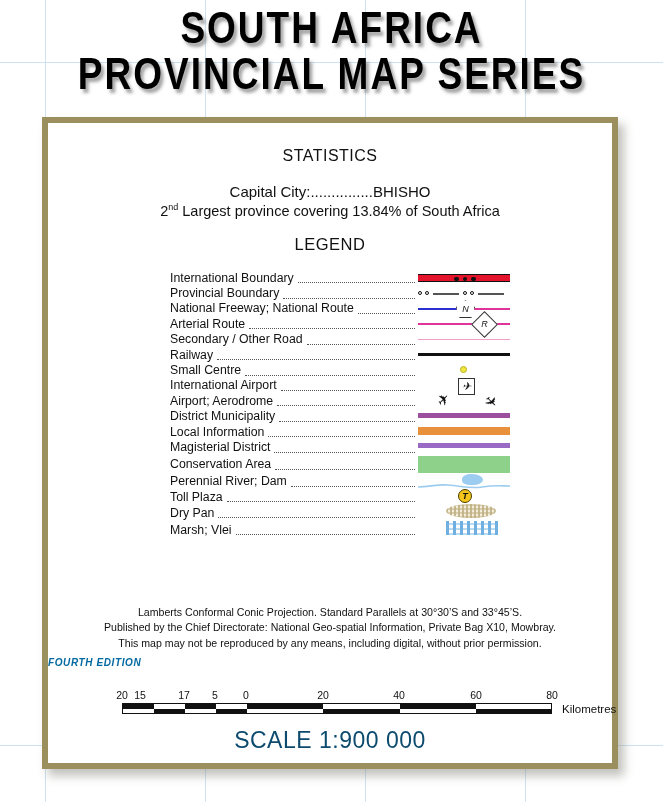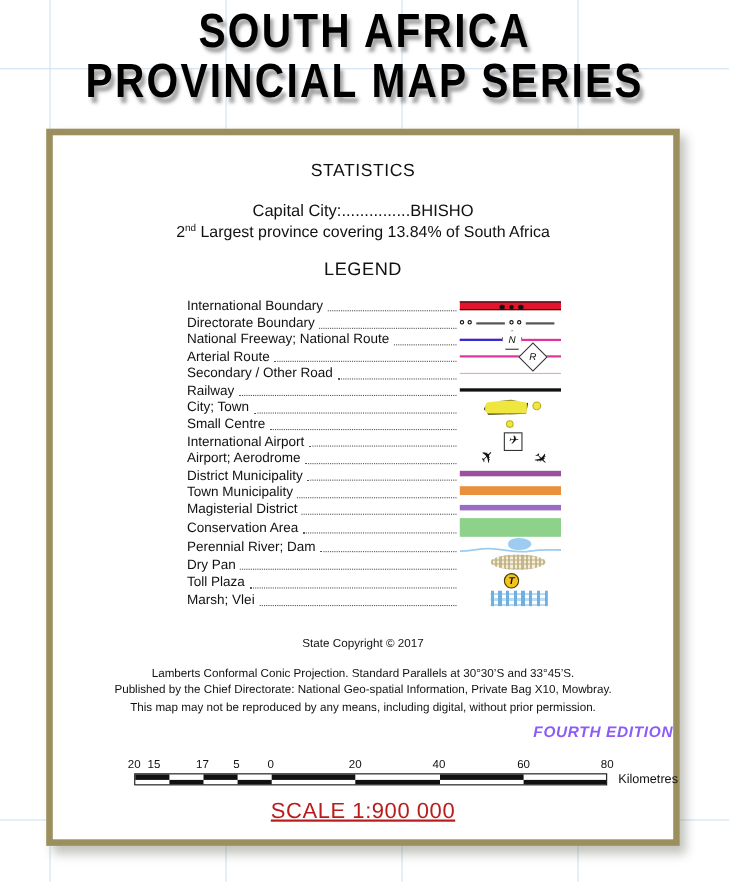--- a/index.html
+++ b/index.html
@@ -111,32 +111,32 @@
       repeating-linear-gradient(0deg, rgba(205,190,150,.7) 0 2px, rgba(255,255,255,0) 2px 4px),
       #f3eddc;}
   .marsh{position:absolute;left:28px;top:0px;width:52px;height:14px;
     background:
       repeating-linear-gradient(90deg, #6fb0e0 0 3px, rgba(255,255,255,0) 3px 7px),
       repeating-linear-gradient(0deg, #b9dcf4 0 2px, #ffffff 2px 5px);}
 
   
   #credit-copy{position:absolute;left:0;right:0;top:456px;text-align:center;font-size:10.6px;color:#111;}
   #credits{position:absolute;left:0;right:0;top:482px;text-align:center;font-size:10.6px;color:#111;line-height:1.45;}
-  #edition{position:absolute;left:0;right:0;top:534px;text-align:right;font-size:14px;font-style:italic;font-weight:bold;letter-spacing:.6px;color:#8b5cf6;}
+  #edition{position:absolute;left:0;right:0;top:534px;text-align:left;font-size:10px;font-style:italic;font-weight:bold;letter-spacing:.6px;color:#0369a1;}
 
   
   #scalewrap{position:absolute;left:28px;top:566px;width:520px;height:44px;}
   #ticks{position:absolute;left:0;top:0;width:520px;height:13px;}
   #ticks span{position:absolute;top:0;font-size:10.5px;color:#111;transform:translateX(-50%);white-space:nowrap;}
   #bar{position:absolute;left:46px;top:14px;width:430px;height:11px;border:1px solid #111;box-sizing:border-box;background:#fff;}
   #bar .seg{position:absolute;height:4.5px;background:#111;}
   #bar .top{top:0;}
   #bar .bot{top:4.5px;}
   #km{position:absolute;left:486px;top:14px;font-size:11.5px;color:#111;}
-  #scaletext{position:absolute;left:0;right:0;top:604px;text-align:center;font-size:20px;color:#b91c1c;letter-spacing:.5px;text-decoration:underline;}
+  #scaletext{position:absolute;left:0;right:0;top:604px;text-align:center;font-size:23px;color:#0c4a6e;letter-spacing:.5px;}
 </style>
 </head>
 <body>
 
 <div id="grid">
   <div class="v" style="left:45px"></div>
   <div class="v" style="left:205px"></div>
   <div class="v" style="left:365px"></div>
   <div class="v" style="left:525px"></div>
   <div class="h" style="top:62px"></div>
@@ -167,21 +167,21 @@
         <i class="bar intl-red"></i>
         <i class="intl-dots">
             <i></i>
             <i></i>
             <i></i>
           </i>
       </span>
     </div>
 
     <div class="lrow">
-      <span class="lname">Directorate Boundary</span>
+      <span class="lname">Provincial Boundary</span>
       <span class="leader"></span>
       <span class="sym">
         <i class="prov">
           <i class="cir" style="left:0"></i>
             <i class="cir" style="left:7px"></i>
           <i class="seg" style="left:15px;width:26px"></i>
           <i class="cir" style="left:45px"></i>
             <i class="cir" style="left:52px"></i>
           <i class="seg" style="left:60px;width:26px"></i>
         </i>
@@ -219,28 +219,20 @@
     </div>
 
     <div class="lrow">
       <span class="lname">Railway</span>
       <span class="leader"></span>
       <span class="sym">
         <i class="ln ln-rail" style="top:6px"></i>
       </span>
     </div>
 
-    <div class="lrow">
-      <span class="lname">City; Town</span>
-      <span class="leader"></span>
-      <span class="sym">
-        <i class="city-poly"></i>
-        <i class="dot-yellow" style="left:66px;top:3px"></i>
-      </span>
-    </div>
 
     <div class="lrow">
       <span class="lname">Small Centre</span>
       <span class="leader"></span>
       <span class="sym">
         <i class="dot-yellow" style="left:42px;top:4px;width:7px;height:7px"></i>
       </span>
     </div>
 
     <div class="lrow">
@@ -262,21 +254,21 @@
 
     <div class="lrow">
       <span class="lname">District Municipality</span>
       <span class="leader"></span>
       <span class="sym">
         <i class="band band-purple"></i>
       </span>
     </div>
 
     <div class="lrow">
-      <span class="lname">Town Municipality</span>
+      <span class="lname">Local Information</span>
       <span class="leader"></span>
       <span class="sym">
         <i class="band band-orange"></i>
       </span>
     </div>
 
     <div class="lrow">
       <span class="lname">Magisterial District</span>
       <span class="leader"></span>
       <span class="sym">
@@ -298,47 +290,46 @@
       <span class="sym">
         <i class="river">
           <svg width="92" height="11" viewBox="0 0 92 11" xmlns="http://www.w3.org/2000/svg">
             <path d="M0 7 C 12 7, 18 4, 30 5 C 44 6, 52 9, 64 7 C 76 5, 84 6, 92 6" fill="none" stroke="#9ccdf0" stroke-width="1.6"></path>
           </svg>
         </i>
         <i class="dam"></i>
       </span>
     </div>
 
+    <div class="lrow">
+      <span class="lname">Toll Plaza</span>
+      <span class="leader"></span>
+      <span class="sym">
+        <i class="toll">T</i>
+      </span>
+    </div>
+
     <div class="lrow" style="height:17px">
       <span class="lname">Dry Pan</span>
       <span class="leader"></span>
       <span class="sym" style="height:17px">
         <i class="drypan"></i>
       </span>
     </div>
 
-    <div class="lrow">
-      <span class="lname">Toll Plaza</span>
-      <span class="leader"></span>
-      <span class="sym">
-        <i class="toll">T</i>
-      </span>
-    </div>
-
     <div class="lrow" style="height:17px">
       <span class="lname">Marsh; Vlei</span>
       <span class="leader"></span>
       <span class="sym" style="height:17px">
         <i class="marsh"></i>
       </span>
     </div>
 
   </div>
 
-  <div id="credit-copy">State Copyright © 2017</div>
   <div id="credits">
     <div>Lamberts Conformal Conic Projection.     Standard Parallels at 30°30’S and 33°45’S.</div>
     <div>Published by the Chief Directorate: National Geo-spatial Information, Private Bag X10, Mowbray.</div>
     <div>This map may not be reproduced by any means, including digital, without prior permission.</div>
   </div>
   <div id="edition">FOURTH EDITION</div>
 
   <div id="scalewrap">
     <div id="ticks">
       <span style="left:46px">20</span>

